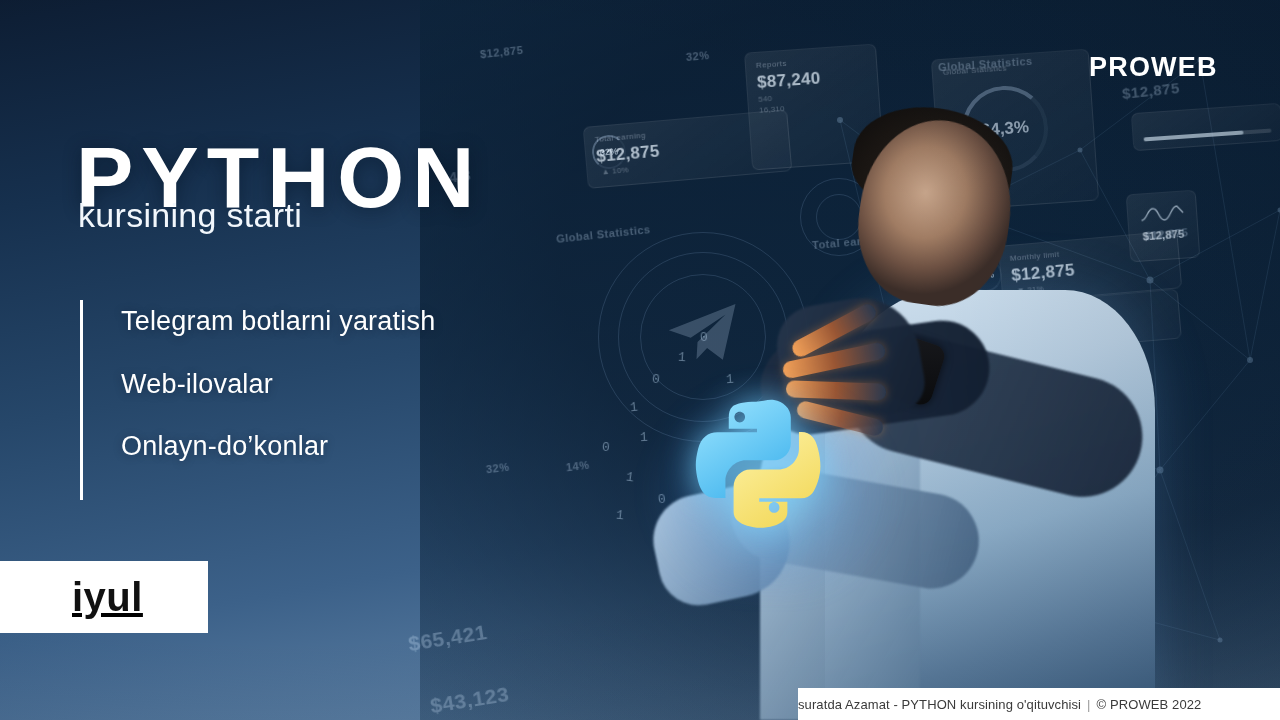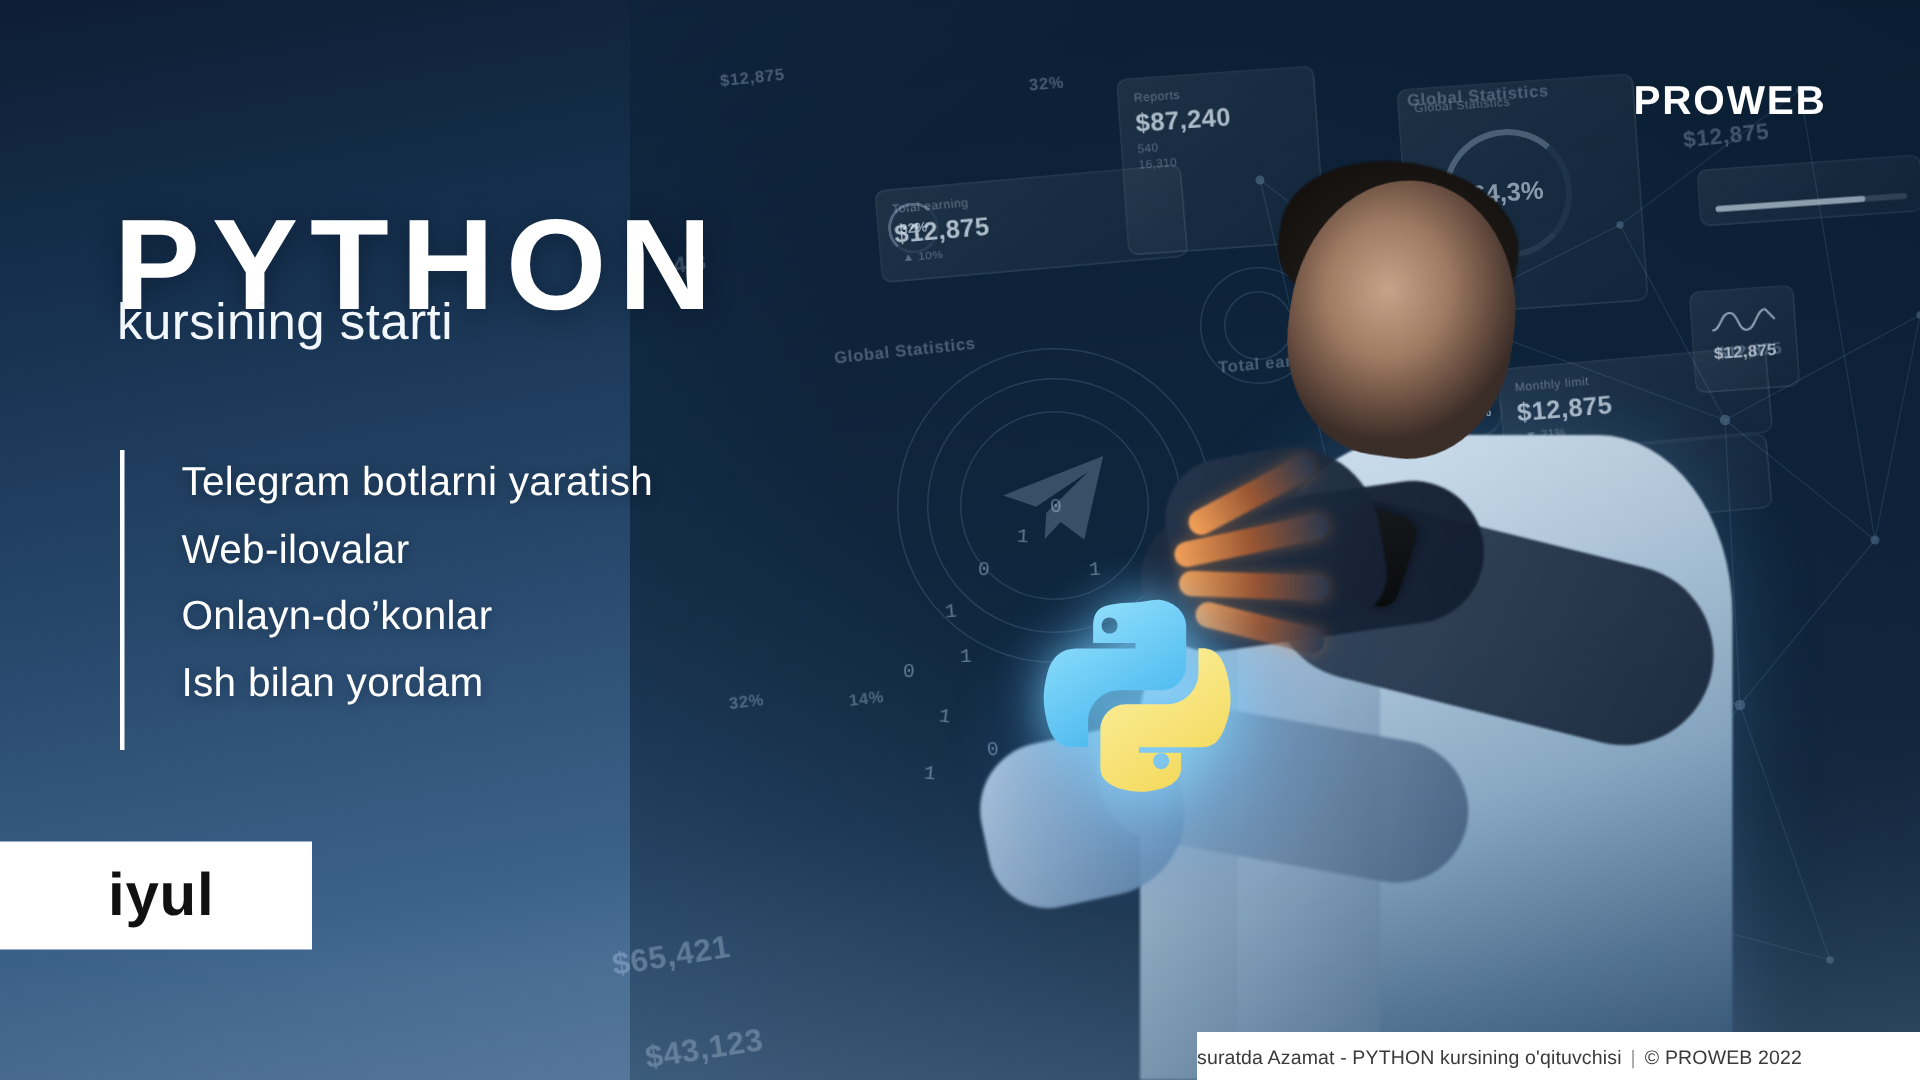--- a/index.html
+++ b/index.html
@@ -169,31 +169,31 @@
   .subtitle{
     position:absolute;left:78px;top:196px;
     color:#f2f7fc;font-size:34px;font-weight:400;letter-spacing:.3px;
   }
 
   .features{
     position:absolute;left:80px;top:300px;
     padding-left:38px;
     border-left:3px solid #ffffff;
     height:200px;
-    display:flex;flex-direction:column;justify-content:flex-start;gap:1px;
+    display:flex;flex-direction:column;justify-content:flex-start;gap:19px;
   }
   .feature{
     color:#ffffff;font-size:27px;font-weight:400;letter-spacing:.2px;line-height:1.62;
     text-shadow:0 1px 8px rgba(5,18,34,.35);
   }
 
   .month-badge{
     position:absolute;left:0;top:561px;width:208px;height:72px;
     background:#ffffff;
-    display:flex;align-items:center;
+    display:flex;align-items:center;text-decoration:underline;
   }
   .month-badge span{
     color:#111111;font-size:40px;font-weight:700;letter-spacing:.5px;
     margin-left:72px;
   }
 
   
   .caption-bar{
     position:absolute;left:798px;top:688px;width:482px;height:32px;
     background:#ffffff;
@@ -396,21 +396,20 @@
   <div class="vignette"></div>
 
   <div class="content">
     <h1 class="title">PYTHON</h1>
     <div class="subtitle">kursining starti</div>
 
     <div class="features">
       <div class="feature">Telegram botlarni yaratish</div>
       <div class="feature">Web-ilovalar</div>
       <div class="feature">Onlayn-do’konlar</div>
-      <div class="feature">Ish bilan yordam</div>
     </div>
 
     <div class="month-badge">
       <span>iyul</span>
     </div>
   </div>
 
   <div class="brand">PROWEB</div>
 
   <div class="caption-bar">

